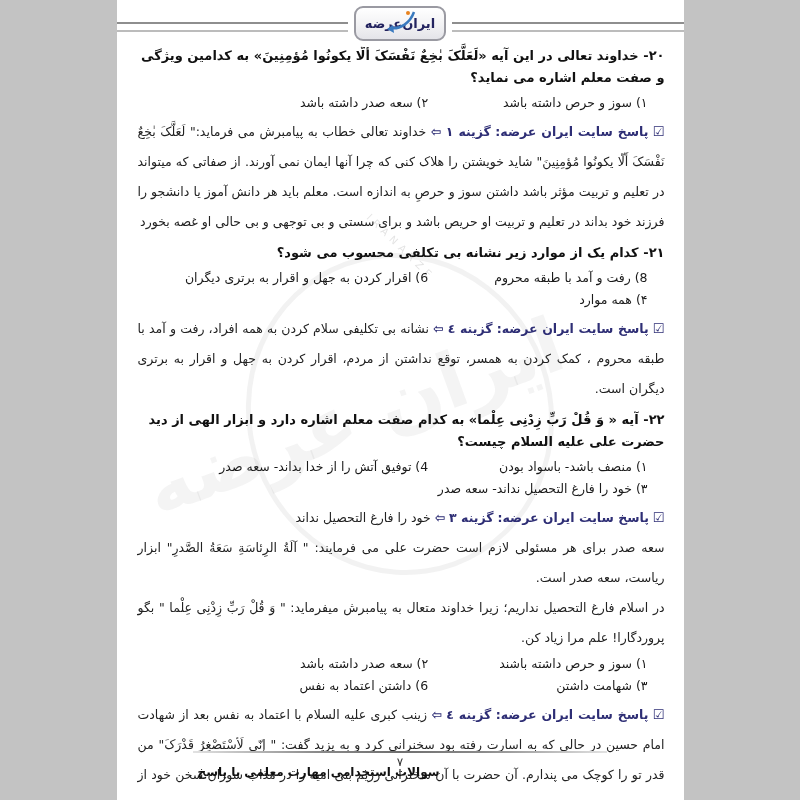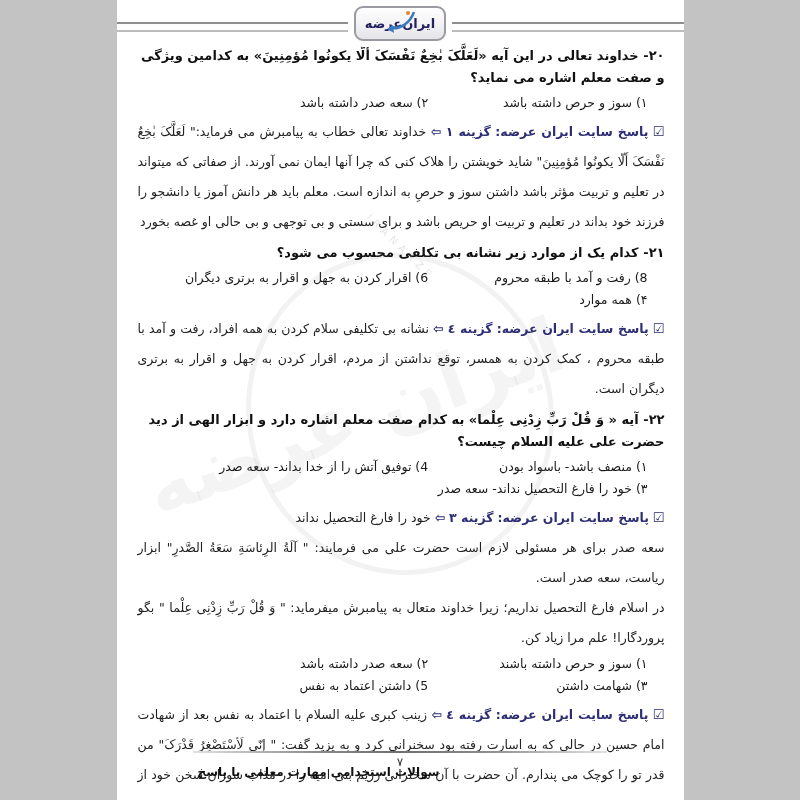--- a/index.html
+++ b/index.html
@@ -164,21 +164,21 @@
       <span class="arrowg">⇦</span>
       <span>خود را فارغ التحصیل نداند</span>
     </p>
     <p class="answer">سعه صدر برای هر مسئولی لازم است حضرت علی می فرمایند: " آلَةُ الرِئاسَةِ سَعَةُ الصَّدرِ" ابزار ریاست، سعه صدر است.</p>
     <p class="answer">در اسلام فارغ التحصیل نداریم؛ زیرا خداوند متعال به پیامبرش میفرماید: " وَ قُلْ رَبِّ زِدْنِی عِلْما " بگو پروردگارا! علم مرا زیاد کن.</p>
 
     <div class="opts">
       <span class="opt">۱) سوز و حرص داشته باشند</span>
       <span class="opt">۲) سعه صدر داشته باشد</span>
       <span class="opt">۳) شهامت داشتن</span>
-      <span class="opt">5) داشتن اعتماد به نفس</span>
+      <span class="opt">6) داشتن اعتماد به نفس</span>
     </div>
     <p class="answer">
       <span class="chk">☑</span>
       <span class="anshead">پاسخ سایت ایران عرضه:</span>
       <span class="anshead">گزینه ٤</span>
       <span class="arrowg">⇦</span>
       <span>زینب کبری علیه السلام با اعتماد به نفس بعد از شهادت امام حسین در حالی که به اسارت رفته بود سخنرانی کرد و به یزید گفت: " إنّی لَأسْتَصْغِرُ قَدْرَکَ" من قدر تو را کوچک می پندارم. آن حضرت با آن سخنرانی رژیم بنی امیه را در مذاب سوزان سخن خود از بین برد</span>
     </p>
 
     <p class="qtitle">

